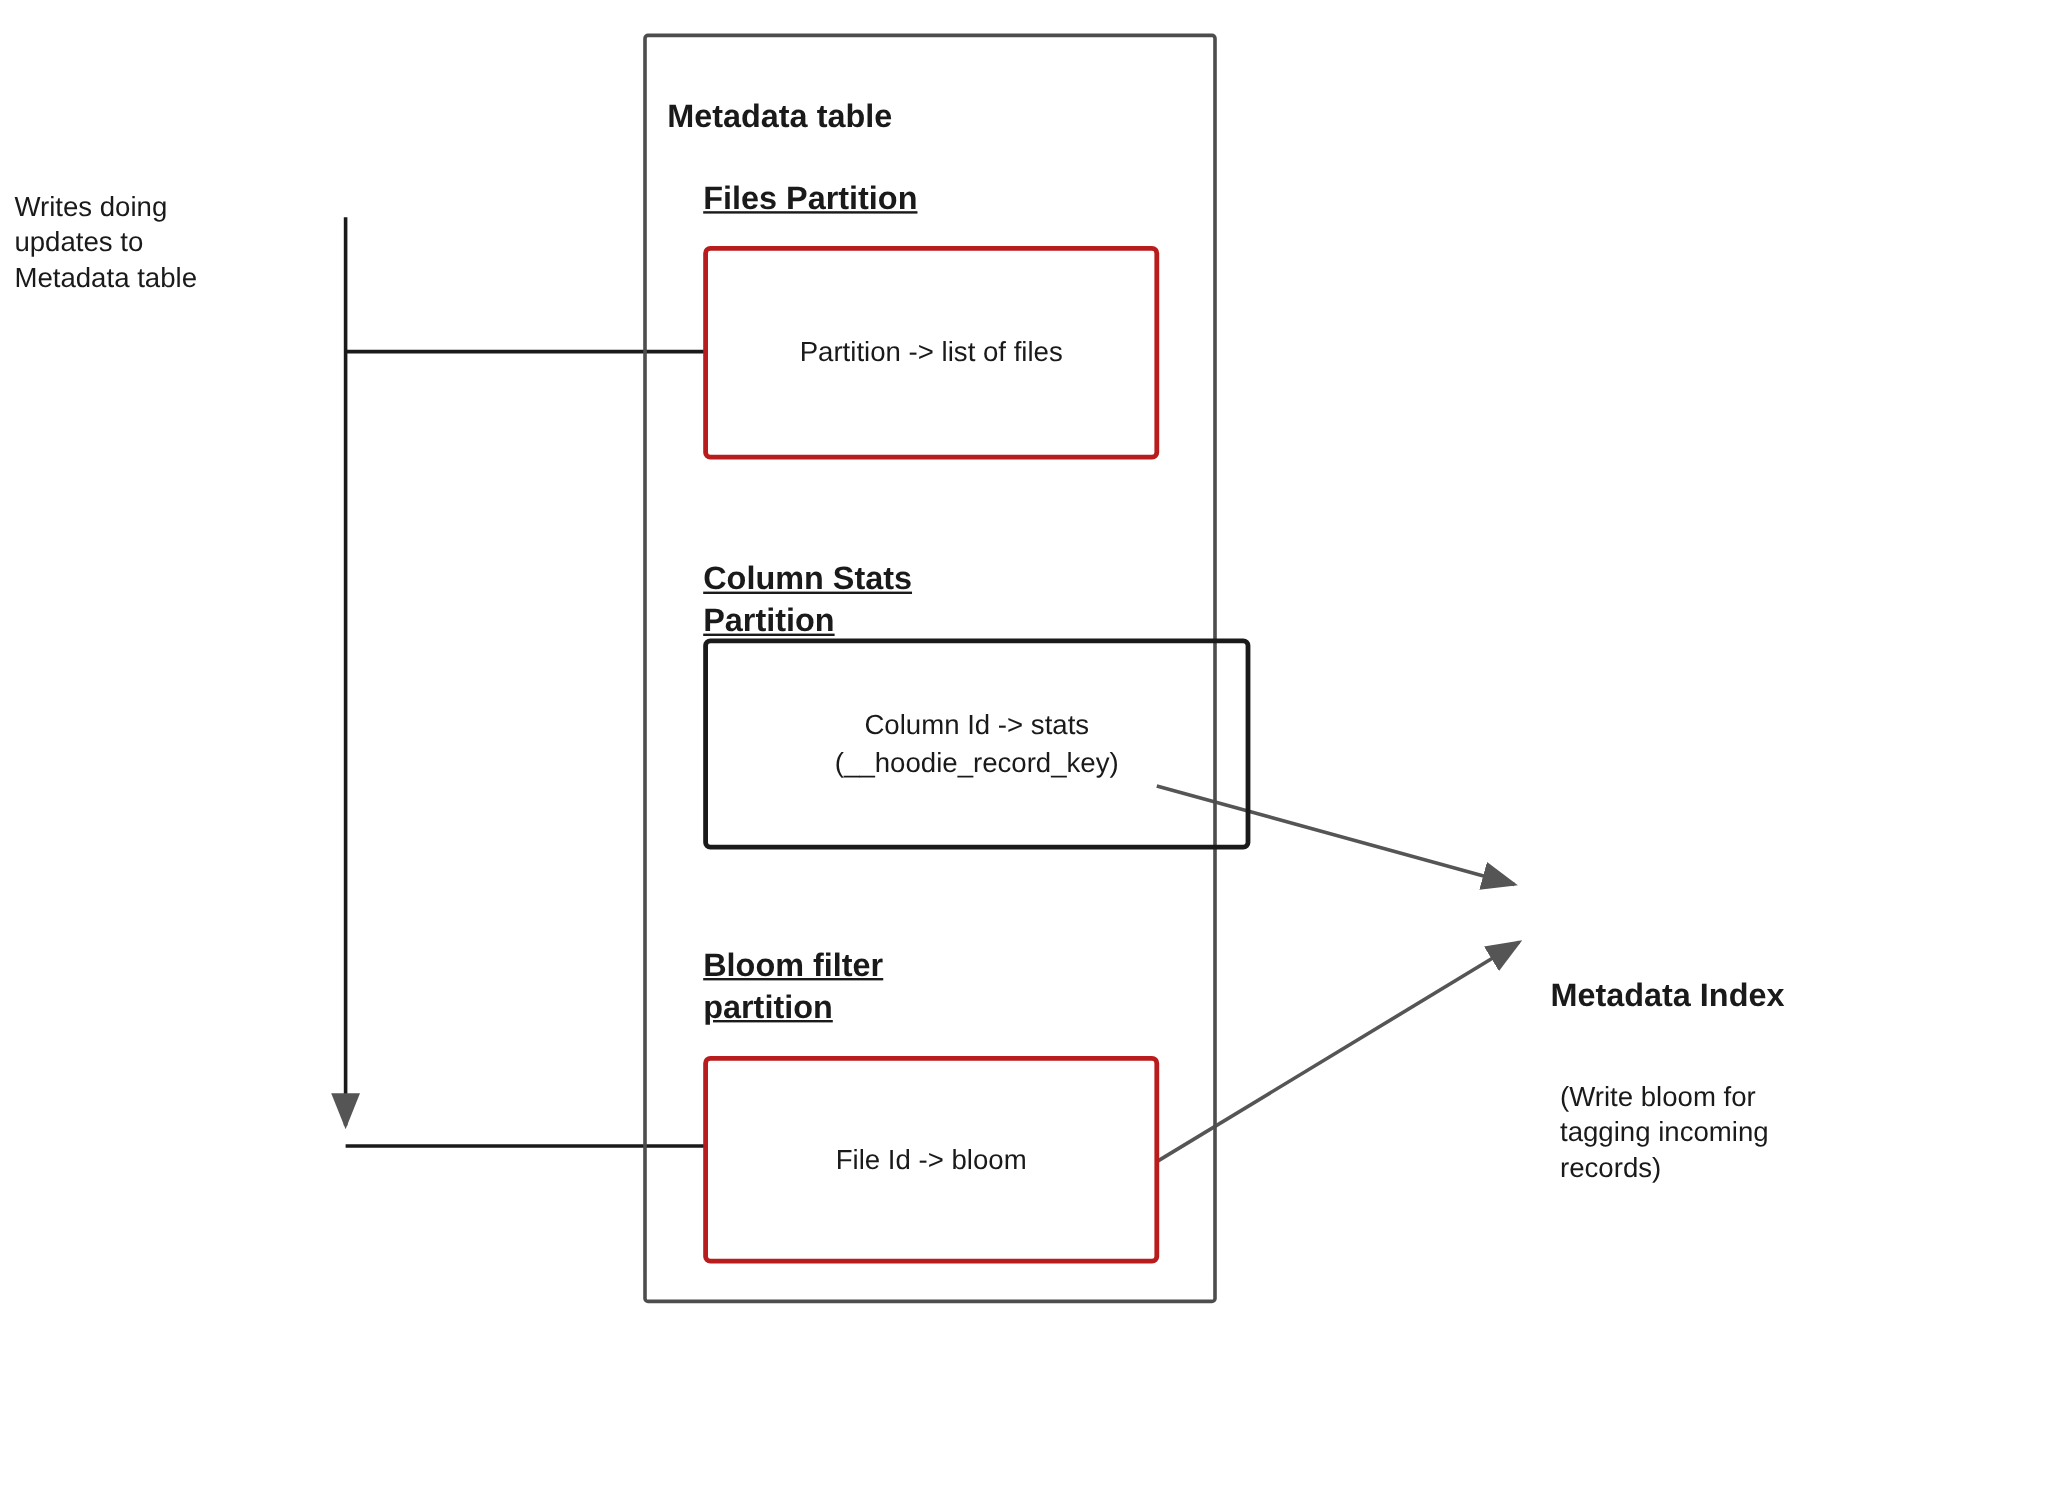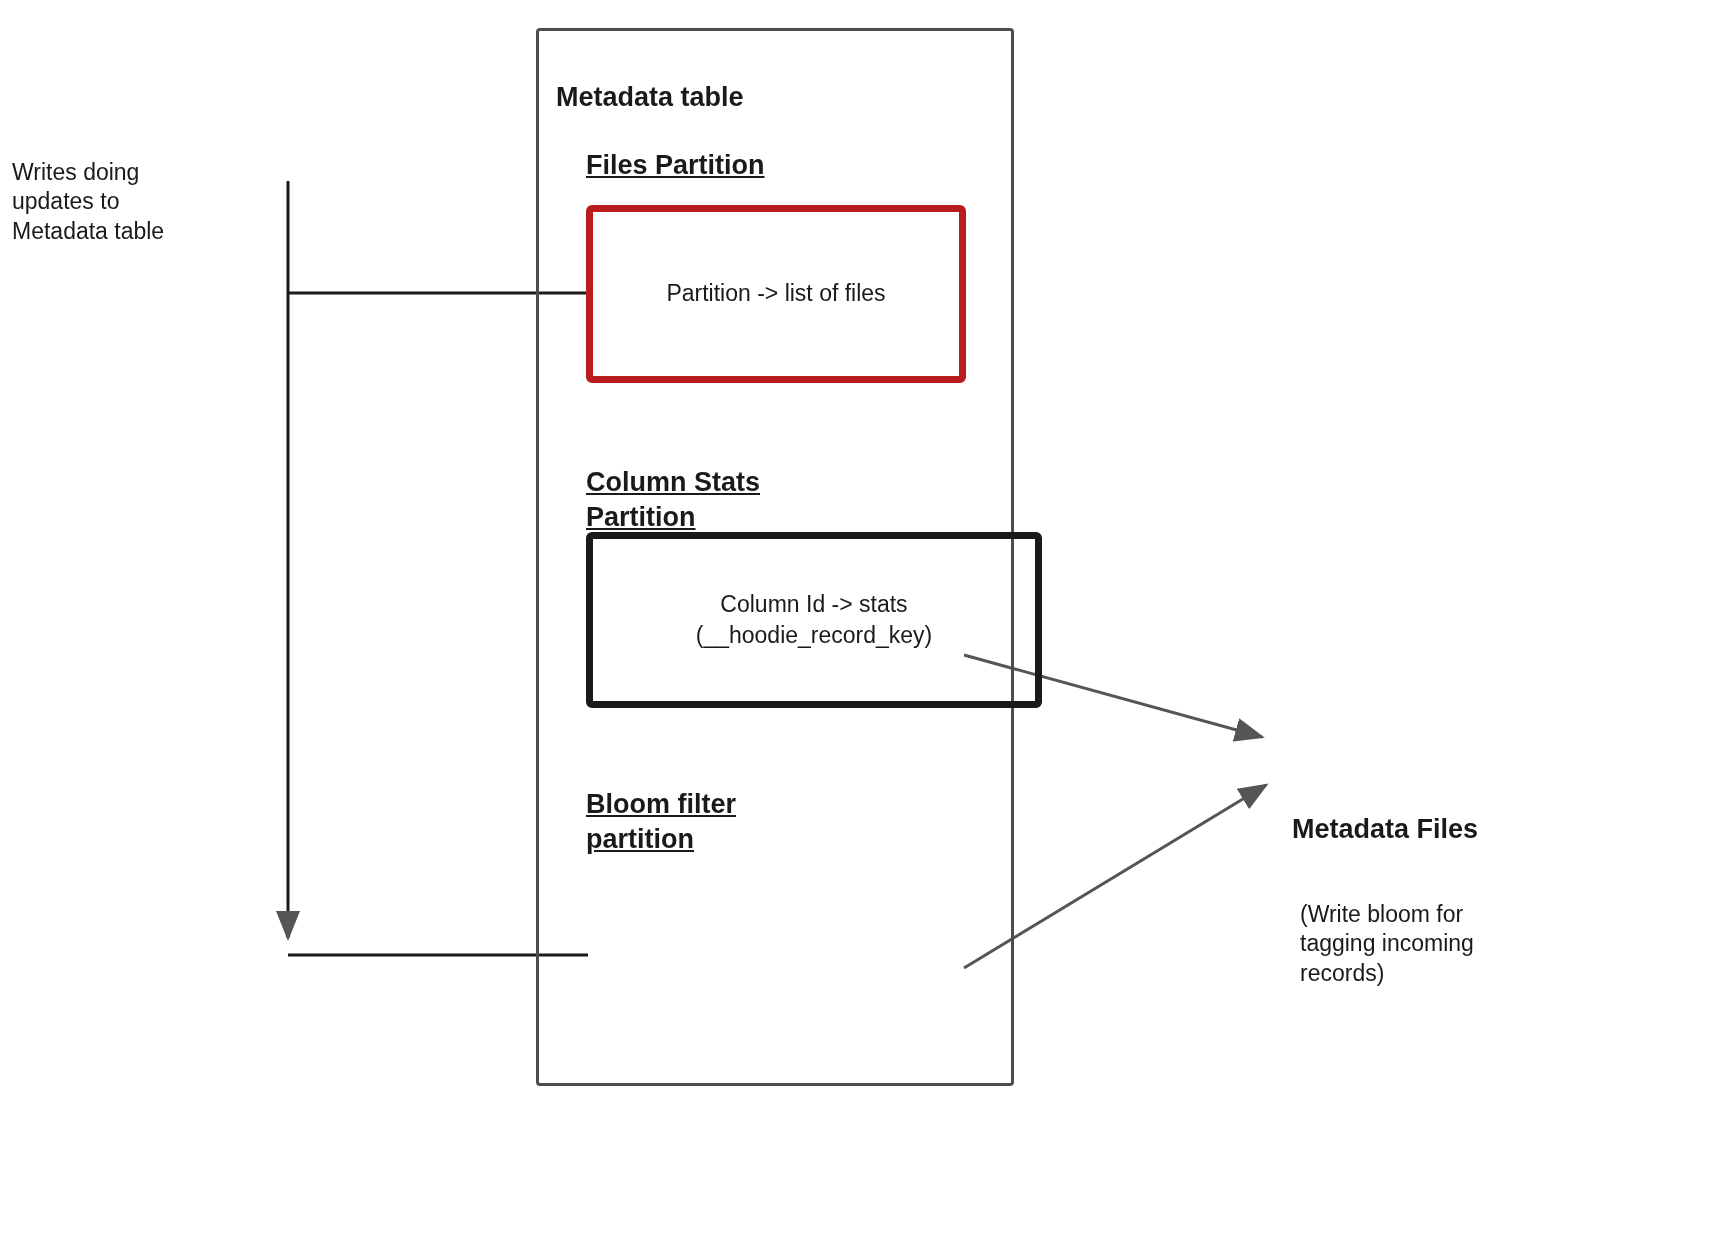--- a/index.html
+++ b/index.html
@@ -74,21 +74,21 @@
   }
   #bloom-filter-heading {
     left: 586px;
     top: 787px;
     width: 380px;
   }
 
   
   .inner-box {
     position: absolute;
-    border: 7px solid #b91c1c;
+    border: 4px solid #b91c1c;
     border-radius: 6px;
     box-sizing: border-box;
     background: transparent;
     display: flex;
     align-items: center;
     justify-content: center;
   }
   .inner-box-label {
     font-size: 23px;
     text-align: center;
@@ -180,20 +180,23 @@
 Partition</div>
 
   <div class="inner-box" id="column-stats-box">
     <span class="inner-box-label">Column Id  -&gt; stats
 (__hoodie_record_key)</span>
   </div>
 
   <div class="txt section-heading" id="bloom-filter-heading">Bloom filter
 partition</div>
 
-
-  <div class="txt" id="metadata-index-title">Metadata Files</div>
+  <div class="inner-box" id="bloom-filter-box">
+    <span class="inner-box-label">File Id -&gt; bloom</span>
+  </div>
+
+  <div class="txt" id="metadata-index-title">Metadata Index</div>
 
   <div class="txt" id="metadata-index-caption">(Write bloom for
 tagging incoming
 records)</div>
 
 </div>
 
 </body></html>

